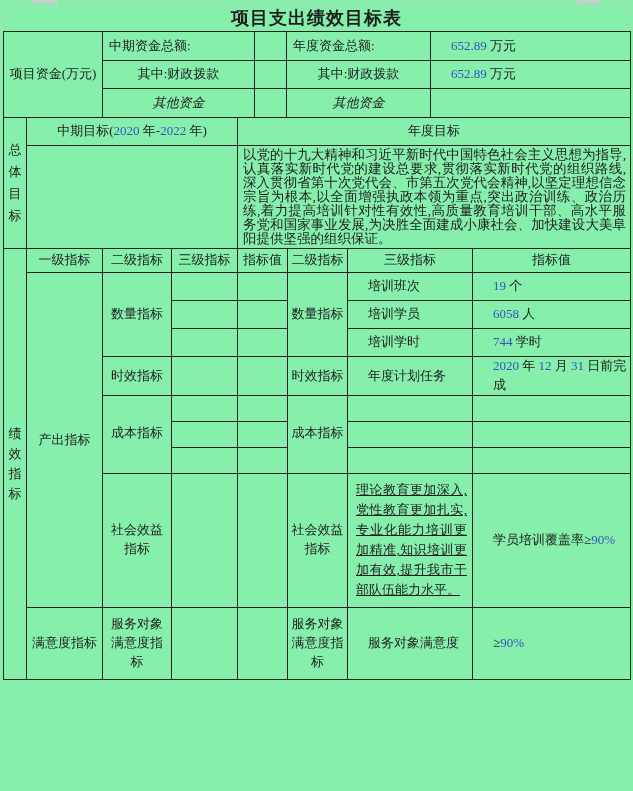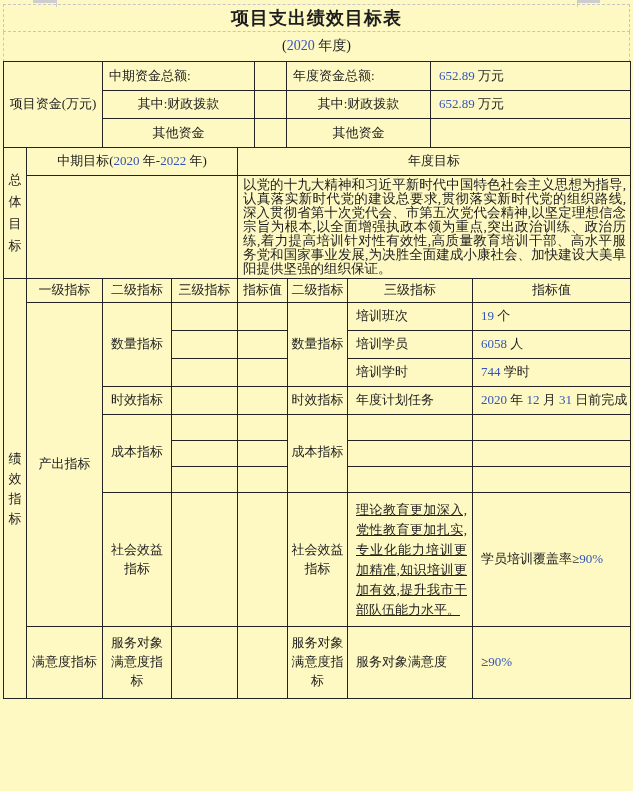--- a/index.html
+++ b/index.html
@@ -2,21 +2,21 @@
 <html><head>
 <meta charset="utf-8">
 <style>
   * { box-sizing: border-box; }
   html, body { margin: 0; padding: 0; background: #ffffff; }
   body {
     width: 633px; height: 791px;
     font-family: "Liberation Serif", "DejaVu Serif", serif;
     color: #1d1d1d;
   }
-  .page { position: relative; width: 633px; height: 791px; overflow: hidden; background: #fef9c3; }
+  .page { position: relative; width: 633px; height: 791px; overflow: hidden; background: #86efac; }
 
   
   .handle { position: absolute; background: #cdcdcd; }
   .handle-bar-left  { left: 33px;  top: 0; width: 24px; height: 3px; }
   .handle-tick-left { left: 56px;  top: 0; width: 1px;  height: 7px; }
   .handle-bar-right { left: 577px; top: 0; width: 23px; height: 3px; }
   .handle-tick-right{ left: 577px; top: 0; width: 1px;  height: 7px; }
 
   .tbl-wrap { position: absolute; left: 3px; top: 4px; width: 627px; }
   table { border-collapse: collapse; table-layout: fixed; width: 627px; margin-top: -1px; }
@@ -26,21 +26,21 @@
     font-size: 13px; line-height: 1.45;
     text-align: center; vertical-align: middle;
     padding: 0 2px; overflow: hidden;
     word-break: break-word;
   }
   .title-table td { border: 1px dashed #c6c6c6; }
   .doc-title { font-size: 18px; font-weight: bold; letter-spacing: 1px; }
   .doc-subtitle { font-size: 14px; }
 
   .al { text-align: left; padding-left: 6px; }
-  .al8 { text-align: left; padding-left: 8px; }
+  .al8 { text-align: left; padding-left: 20px; }
   .vcell { padding: 0; }
   .vlabel { width: 14px; margin: 0 auto; word-break: break-all; font-size: 13px; }
   .vlabel.overall { line-height: 22px; }
   .vlabel.perf { line-height: 20px; }
   .para {
     text-align: justify; vertical-align: top;
     padding: 2px 4px 2px 5px;
     font-size: 13.5px; line-height: 14px;
   }
   .social-txt {
@@ -61,23 +61,20 @@
   <div class="handle handle-bar-right"></div>
   <div class="handle handle-tick-right"></div>
 
   <div class="tbl-wrap">
 
     <table class="title-table">
       <tbody>
           <tr style="height:26px;">
         <td class="doc-title">项目支出绩效目标表</td>
       </tr>
-      <tr style="height:30px;">
-        <td class="doc-subtitle">(<span class="num">2020</span> 年度)</td>
-      </tr>
     </tbody>
       </table>
 
 
     <table>
       <colgroup>
         <col style="width:99px;">
           <col style="width:152px;">
           <col style="width:32px;">
         <col style="width:144px;">
@@ -90,21 +87,21 @@
         <td></td>
         <td class="al">年度资金总额:</td>
         <td class="al8"><span class="num">652.89</span> 万元</td>
       </tr>
       <tr style="height:28px;">
         <td>其中:财政拨款</td>
         <td></td>
         <td>其中:财政拨款</td>
         <td class="al8"><span class="num">652.89</span> 万元</td>
       </tr>
-      <tr style="height:29px;">
+      <tr style="height:29px;font-style:italic;">
         <td>其他资金</td>
         <td></td>
         <td>其他资金</td>
         <td class="al8"></td>
       </tr>
     </tbody>
       </table>
 
     <table>
       <colgroup>

